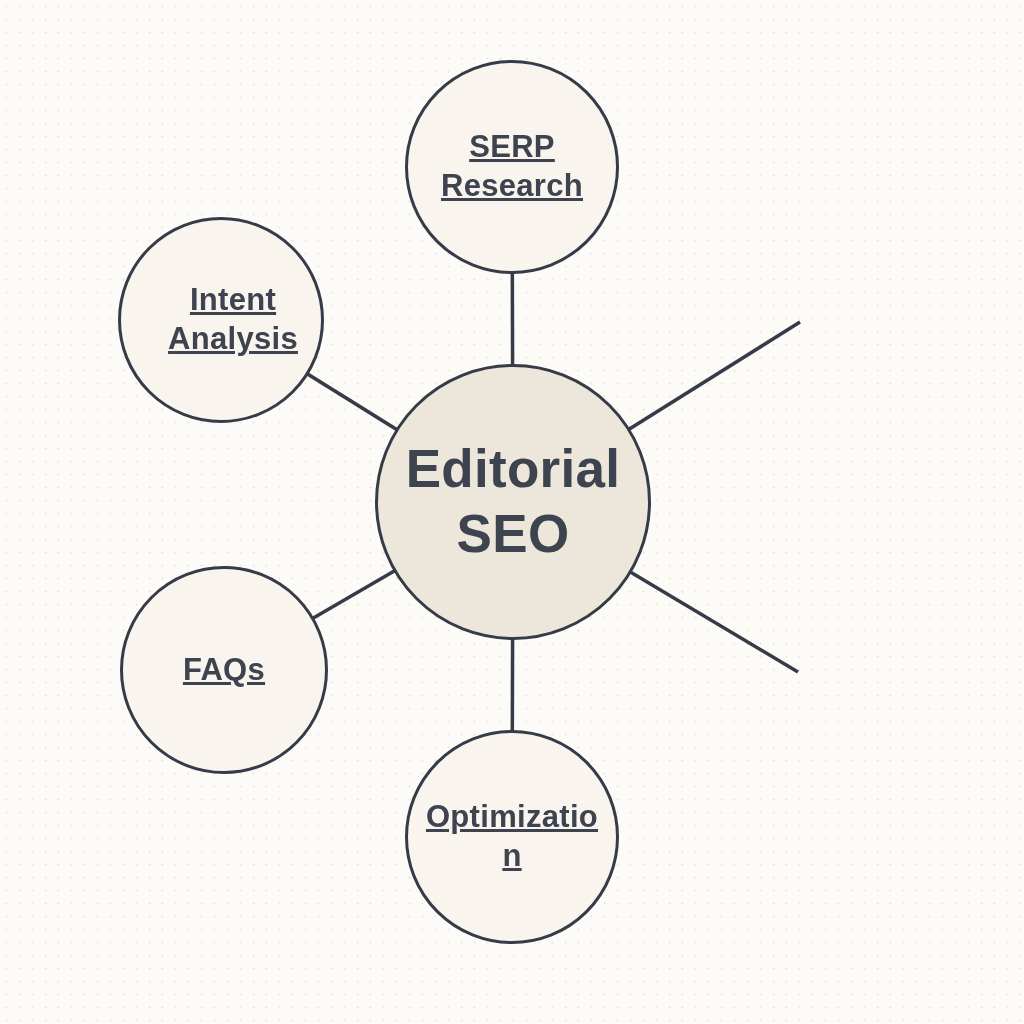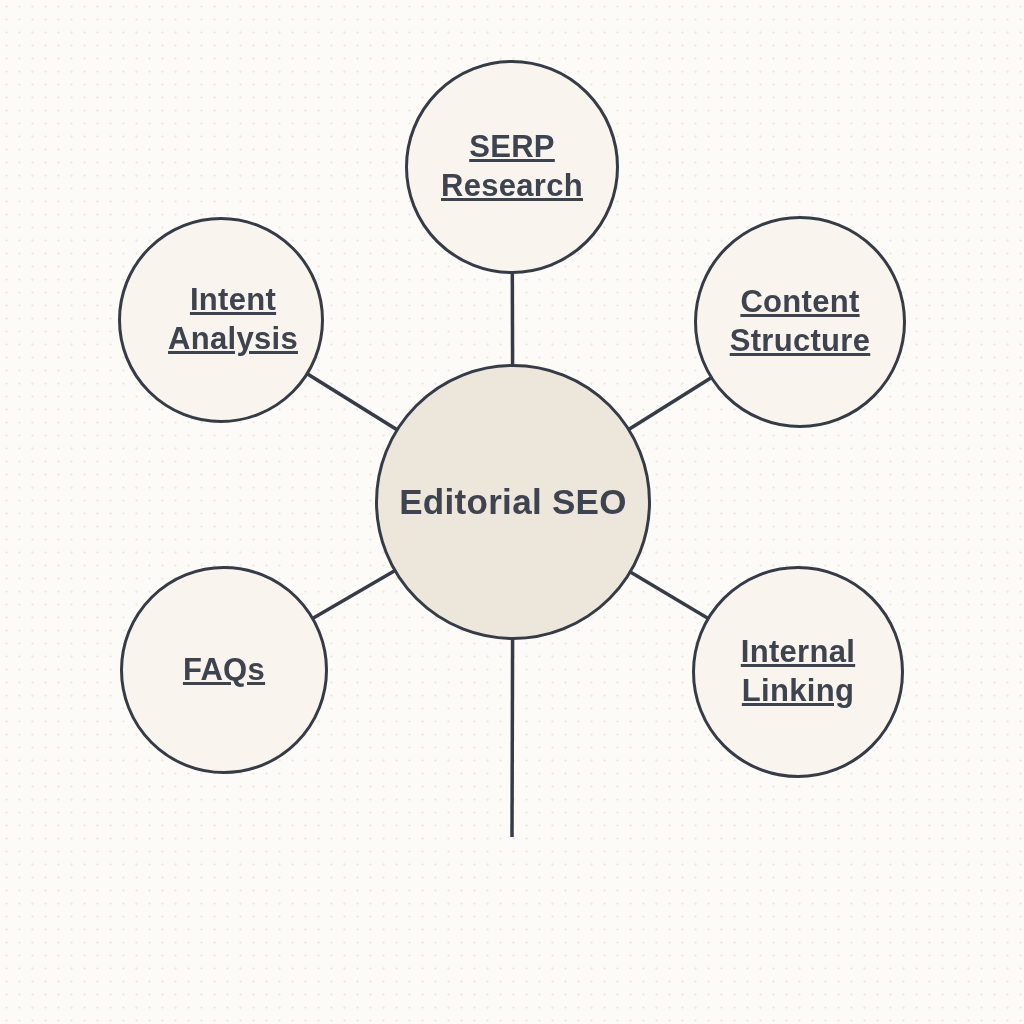--- a/index.html
+++ b/index.html
@@ -33,21 +33,21 @@
     display:flex;
     align-items:center;
     justify-content:center;
     text-align:center;
     color:var(--text);
     font-weight:bold;
     letter-spacing:.3px;
   }
   .node.hub{
     background:var(--hub-fill);
-    font-size:35px;
+    font-size:53px;
     line-height:1.22;
   }
   .node.satellite{
     background:var(--node-fill);
     font-size:31px;
     line-height:1.25;
     text-decoration:underline;
   }
   .node .label{
     width:88%;
@@ -69,28 +69,25 @@
   </svg>
 
   <div class="node hub" style="left:375px;top:364px;width:276px;height:276px;">
     <div class="label">Editorial SEO</div>
   </div>
 
   <div class="node satellite" style="left:405px;top:60px;width:214px;height:214px;">
     <div class="label">SERP Research</div>
   </div>
 
-  <div class="node satellite" style="left:694px;top:216px;width:212px;height:212px;">
-    <div class="label">Content Structure</div>
+
+
+  <div class="node satellite" style="left:405px;top:730px;width:214px;height:214px;">
+    <div class="label">Optimization</div>
   </div>
-
-  <div class="node satellite" style="left:692px;top:566px;width:212px;height:212px;">
-    <div class="label">Internal Linking</div>
-  </div>
-
 
   <div class="node satellite" style="left:120px;top:566px;width:208px;height:208px;">
     <div class="label">FAQs</div>
   </div>
 
   <div class="node satellite" style="left:118px;top:217px;width:206px;height:206px;justify-content:flex-end;">
     <div class="label">Intent Analysis</div>
   </div>
 
 </div>

